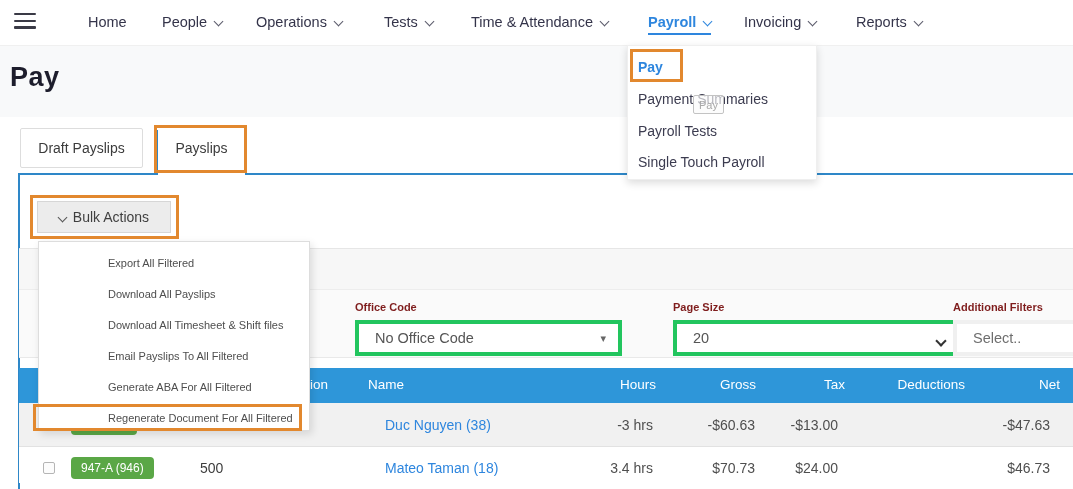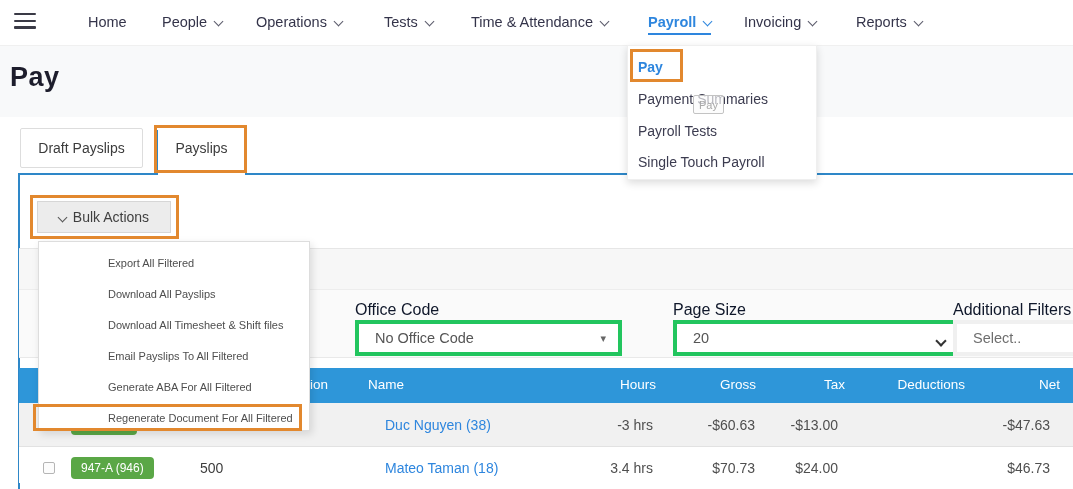--- a/index.html
+++ b/index.html
@@ -33,21 +33,21 @@
   .tab-side-r { position:absolute; left:245px; top:130px; width:2px; height:45px; background:#2e87c8; }
   
   .bulk-btn { position:absolute; left:37px; top:201px; width:134px; height:32px; background:#ececec;
               border:1px solid #d6d6d6; font-size:14px; color:#3f3f3f; display:flex; align-items:center;
               justify-content:center; cursor:pointer; }
   .bulk-btn .chev { margin:0 7px 0 0; color:#555; }
   
   .band1 { position:absolute; left:19px; top:248px; width:1054px; height:42px; background:#f7f7f7;
            border-top:1px solid #e6e6e6; border-bottom:1px solid #ededed; }
   .band2 { position:absolute; left:19px; top:290px; width:1054px; height:68px; background:#fafafa; border-bottom:1px solid #e9e9e9;}
-  .filter-label { position:absolute; font-size:16px; font-weight:normal; color:#0f172a; top:301px; }
+  .filter-label { position:absolute; font-size:11px; font-weight:bold; color:#7f1d1d; top:301px; }
   .select-box { position:absolute; top:320px; height:36px; background:#fff; border:4px solid #22c55e;
                 display:flex; align-items:center; font-size:14.5px; color:#555; padding-left:16px; cursor:pointer; }
   .select-arrow { position:absolute; right:12px; font-size:11px; color:#666; }
   .select-arrow-bold { position:absolute; right:16px; top:13px; width:8px; height:8px;
                 border-left:2.2px solid #333; border-bottom:2.2px solid #333; transform:rotate(-45deg); }
   
   .thead { position:absolute; left:19px; top:368px; width:1054px; height:35px; background:#2e96d9; }
   .th { position:absolute; top:9px; color:#fff; font-size:13.5px; font-weight:500; }
   .row { position:absolute; left:19px; width:1054px; }
   .row1 { top:403px; height:44px; background:#f1f1f1; border-bottom:1px solid #e2e2e2; }

